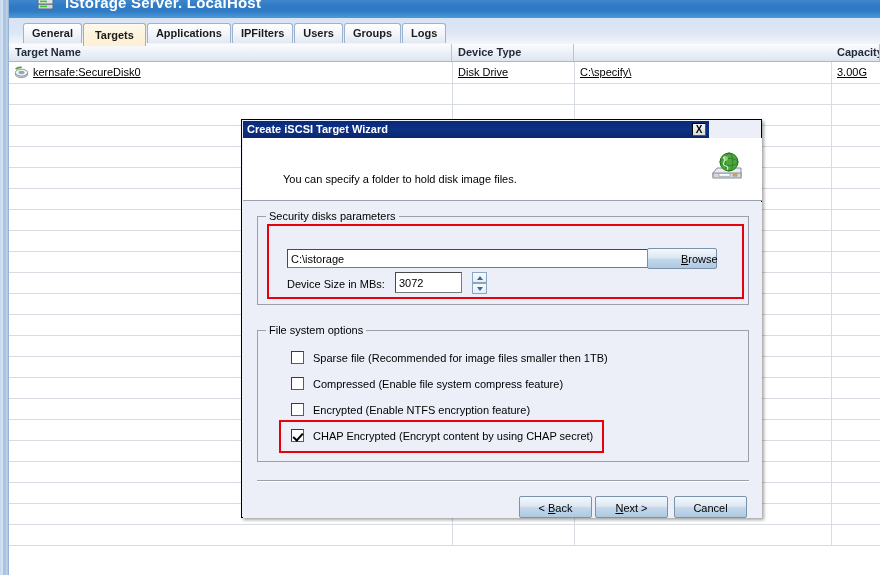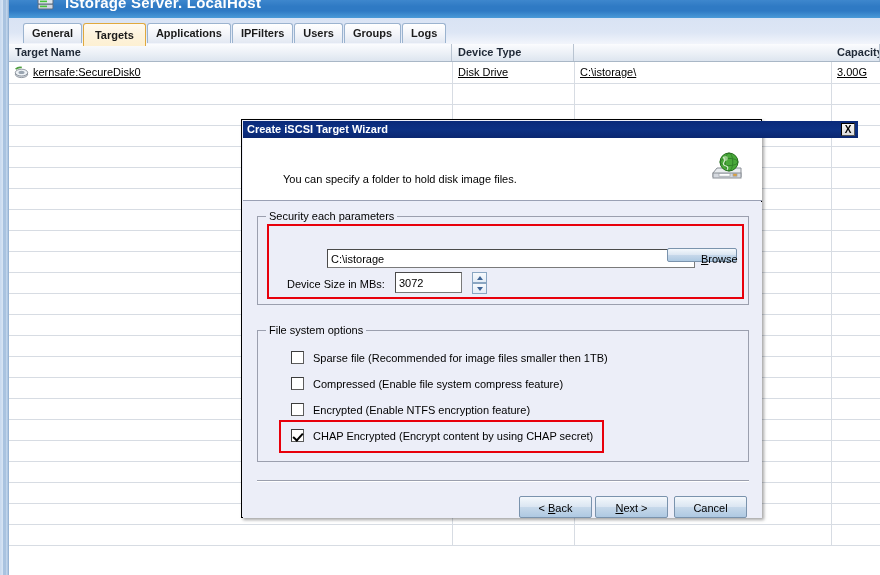--- a/index.html
+++ b/index.html
@@ -174,21 +174,21 @@
     left: 241px; top: 119px;
     width: 521px; height: 399px;
     background: #eceef8;
     border: 1px solid #000000;
     box-shadow: 2px 2px 3px rgba(0,0,0,0.35);
     box-sizing: border-box;
   }
   .dialog-titlebar {
     position: absolute;
     left: 1px; top: 1px;
-    width: 615px; height: 17px;
+    width: 466px; height: 17px;
     background: linear-gradient(to bottom, #0a2a7a 0%, #0d3184 50%, #0a2770 100%);
     box-sizing: border-box;
   }
   .dialog-title {
     position: absolute;
     left: 4px; top: 1px;
     font-size: 11px;
     font-weight: bold;
     color: #ffffff;
     line-height: 15px;
@@ -416,21 +416,21 @@
         <div class="hcell" style="left: 443px; width: 122px;">Device Type</div>
         <div class="hcell" style="left: 822px; width: 49px;">Capacity</div>
       </div>
     <div id="grid-rows">
         <div class="grid-row" style="top: 18px;">
           <div class="vline" style="left: 443px;"></div>
           <div class="vline" style="left: 565px;"></div>
           <div class="vline" style="left: 822px;"></div>
           <div class="grid-cell with-icon" style="left: 0px; width: 443px;">kernsafe:SecureDisk0</div>
           <div class="grid-cell" style="left: 443px; width: 122px;">Disk Drive</div>
-          <div class="grid-cell" style="left: 565px; width: 257px;">C:\istorage\</div>
+          <div class="grid-cell" style="left: 565px; width: 257px;">C:\specify\</div>
           <div class="grid-cell" style="left: 822px; width: 49px;">3.00G</div>
           <div class="row-icon"><svg width="15" height="13" viewBox="0 0 15 13">
               <ellipse cx="7.5" cy="8.2" rx="6.2" ry="3.4" fill="#d7dde4" stroke="#7b838d" stroke-width="0.8"></ellipse>
               <ellipse cx="7.5" cy="6.6" rx="6.2" ry="3.4" fill="#eef2f6" stroke="#7b838d" stroke-width="0.8"></ellipse>
               <ellipse cx="7.5" cy="6.4" rx="3" ry="1.6" fill="#9aa5b1"></ellipse>
               <path d="M1.6 3.2 q3 -2.6 6.2 -1.6" fill="none" stroke="#4f9e3f" stroke-width="1.6"></path>
             </svg></div>
         </div>
         <div class="grid-row" style="top: 39px;">
           <div class="vline" style="left: 443px;"></div>
@@ -573,29 +573,29 @@
             <path d="M15 8 q3 2 1 5 q-2 3 2 4 q3 1 1 4" fill="none" stroke="#d8ecd1" stroke-width="1.2"></path>
             <circle cx="17.5" cy="9.5" r="2.4" fill="#bfe6b0" opacity="0.7"></circle>
           </g>
         </svg>
       </div>
     </div>
 
     <div class="dialog-body">
 
       <div class="groupbox" style="left:14px; top:14px; width:492px; height:89px;">
-        <div class="groupbox-title">Security each parameters</div>
+        <div class="groupbox-title">Security disks parameters</div>
       </div>
 
       <div class="red-box" style="left:24px; top:22px; width:477px; height:75px;"></div>
 
 
-      <input class="textinput" type="text" style="left: 44px; top: 47px; width: 368px; height: 19px; margin-left: 40px;" value="C:\istorage">
-
-      <div class="btn" style="left:424px; top:46px; width:70px; height:14px; line-height:21px;padding-left:33px;">
+      <input class="textinput" type="text" style="left: 44px; top: 47px; width: 368px; height: 19px;" value="C:\istorage">
+
+      <div class="btn" style="left:404px; top:46px; width:70px; height:21px; line-height:21px;padding-left:33px;">
         <span><u>B</u><span>rowse</span></span>
       </div>
 
       <div class="field-label" style="left:44px; top:76px;">Device Size in MBs:</div>
 
       <input class="textinput" type="text" style="left: 152px; top: 70px; width: 67px; height: 21px;" value="3072">
 
       <div class="spin" style="left:229px; top:70px;">
         <div class="sb up">
             <div class="arrow"></div>

